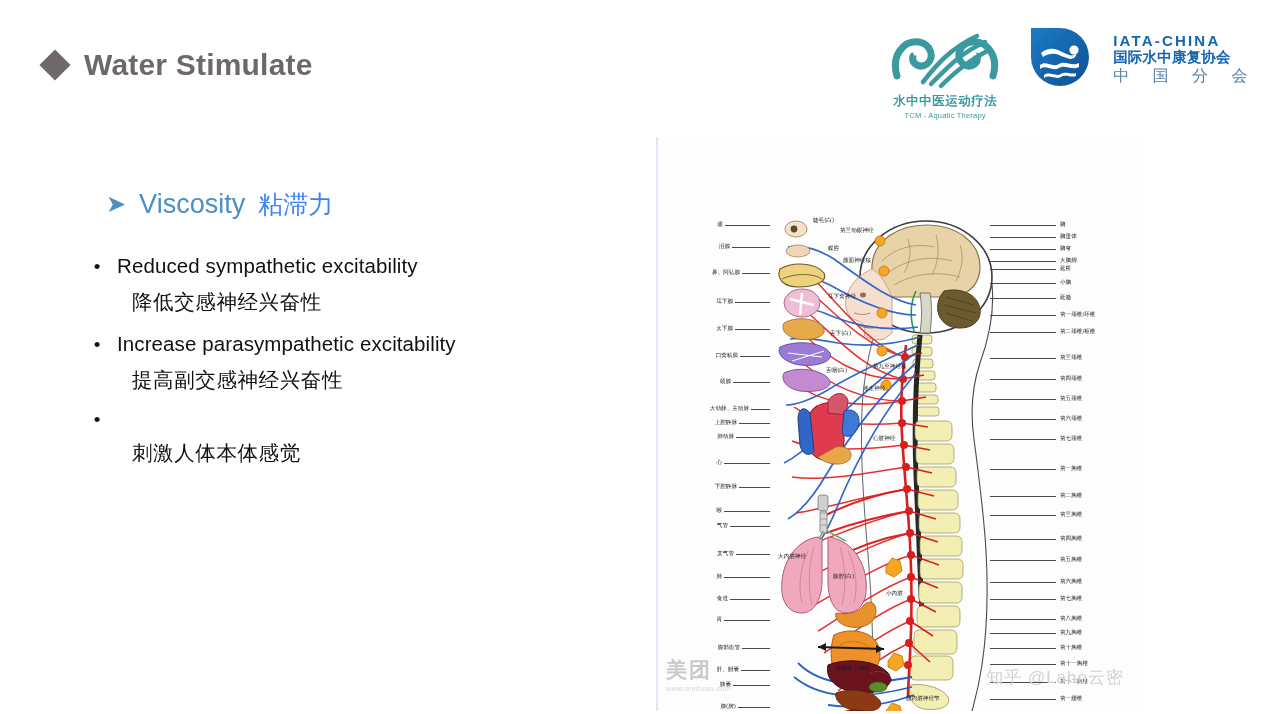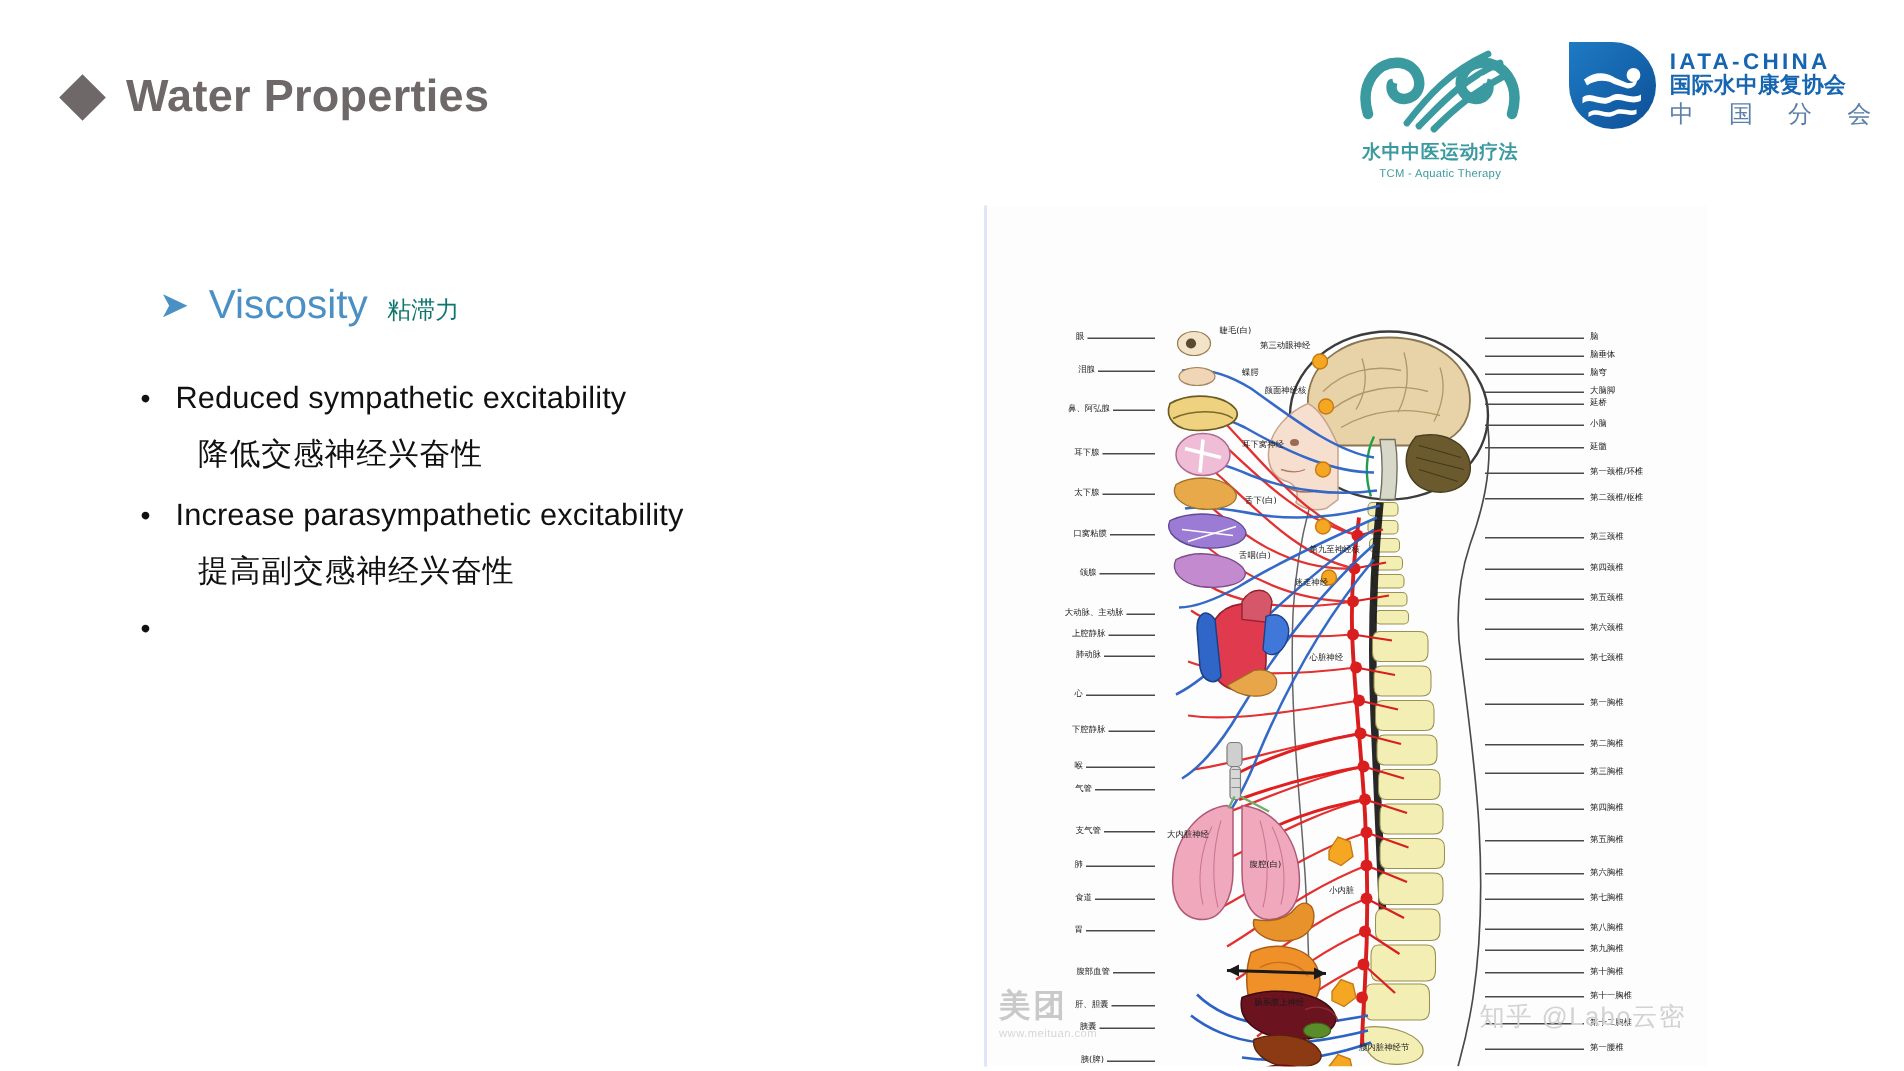--- a/index.html
+++ b/index.html
@@ -78,21 +78,21 @@
   }
   .logo-tcm-en {
     font-size: 7.5px;
     color: #3B9AA0;
     letter-spacing: 0.2px;
     margin-top: 1px;
   }
   .logo-iata {
     display: flex;
     align-items: center;
-    gap: 7px;
+    gap: 22px;
     margin-top: 4px;
   }
   .iata-text { line-height: 1.05; }
   .iata-en {
     font-size: 15px;
     font-weight: bold;
     color: #1565B0;
     letter-spacing: 2.2px;
   }
   .iata-zh1 {
@@ -124,22 +124,22 @@
     font-size: 24px;
     line-height: 1;
     position: relative;
     top: -1px;
   }
   .subhead-en {
     font-size: 27px;
     color: #4A90C4;
   }
   .subhead-zh {
-    font-size: 16px;
-    color: #0f766e;
+    font-size: 25px;
+    color: #3b82f6;
   }
 
   .bullets {
     position: absolute;
     left: 92px;
     top: 254px;
     width: 540px;
   }
   .bullet-block { margin-bottom: 16px; }
   .bullet-line {
@@ -239,21 +239,21 @@
     background: #4a4a4a;
   }
 </style>
 </head>
 <body>
 
 <div class="slide">
 
   <div class="title-row">
     <span class="diamond-icon"></span>
-    <span class="title-en">Water Properties</span>
+    <span class="title-en">Water Stimulate</span>
   </div>
 
   <div class="logo-area">
 
     <div class="logo-tcm">
       <span>
         <svg width="112" height="70" viewBox="0 0 112 70">
           <g fill="none" stroke="#3B9AA0" stroke-width="7" stroke-linecap="round">
             <path d="M8 54 C2 34 14 18 30 20 C42 22 46 36 38 42 C31 47 22 42 24 34"></path>
             <path d="M104 54 C110 34 98 18 82 20 C70 22 66 36 74 42 C81 47 90 42 88 34"></path>
@@ -318,20 +318,21 @@
         <span class="bullet-dot">•</span>
         <span class="bullet-en">Increase parasympathetic excitability</span>
       </div>
       <div class="bullet-zh">提高副交感神经兴奋性</div>
     </div>
 
     <div class="bullet-block">
       <div class="bullet-line">
         <span class="bullet-dot">•</span>
       </div>
+      <div class="bullet-zh">刺激人体本体感觉</div>
     </div>
 
   </div>
 
   <div class="figure-panel">
 
 
     <div class="figure-canvas">
       <svg width="480" height="516" viewBox="0 0 480 516">
 

